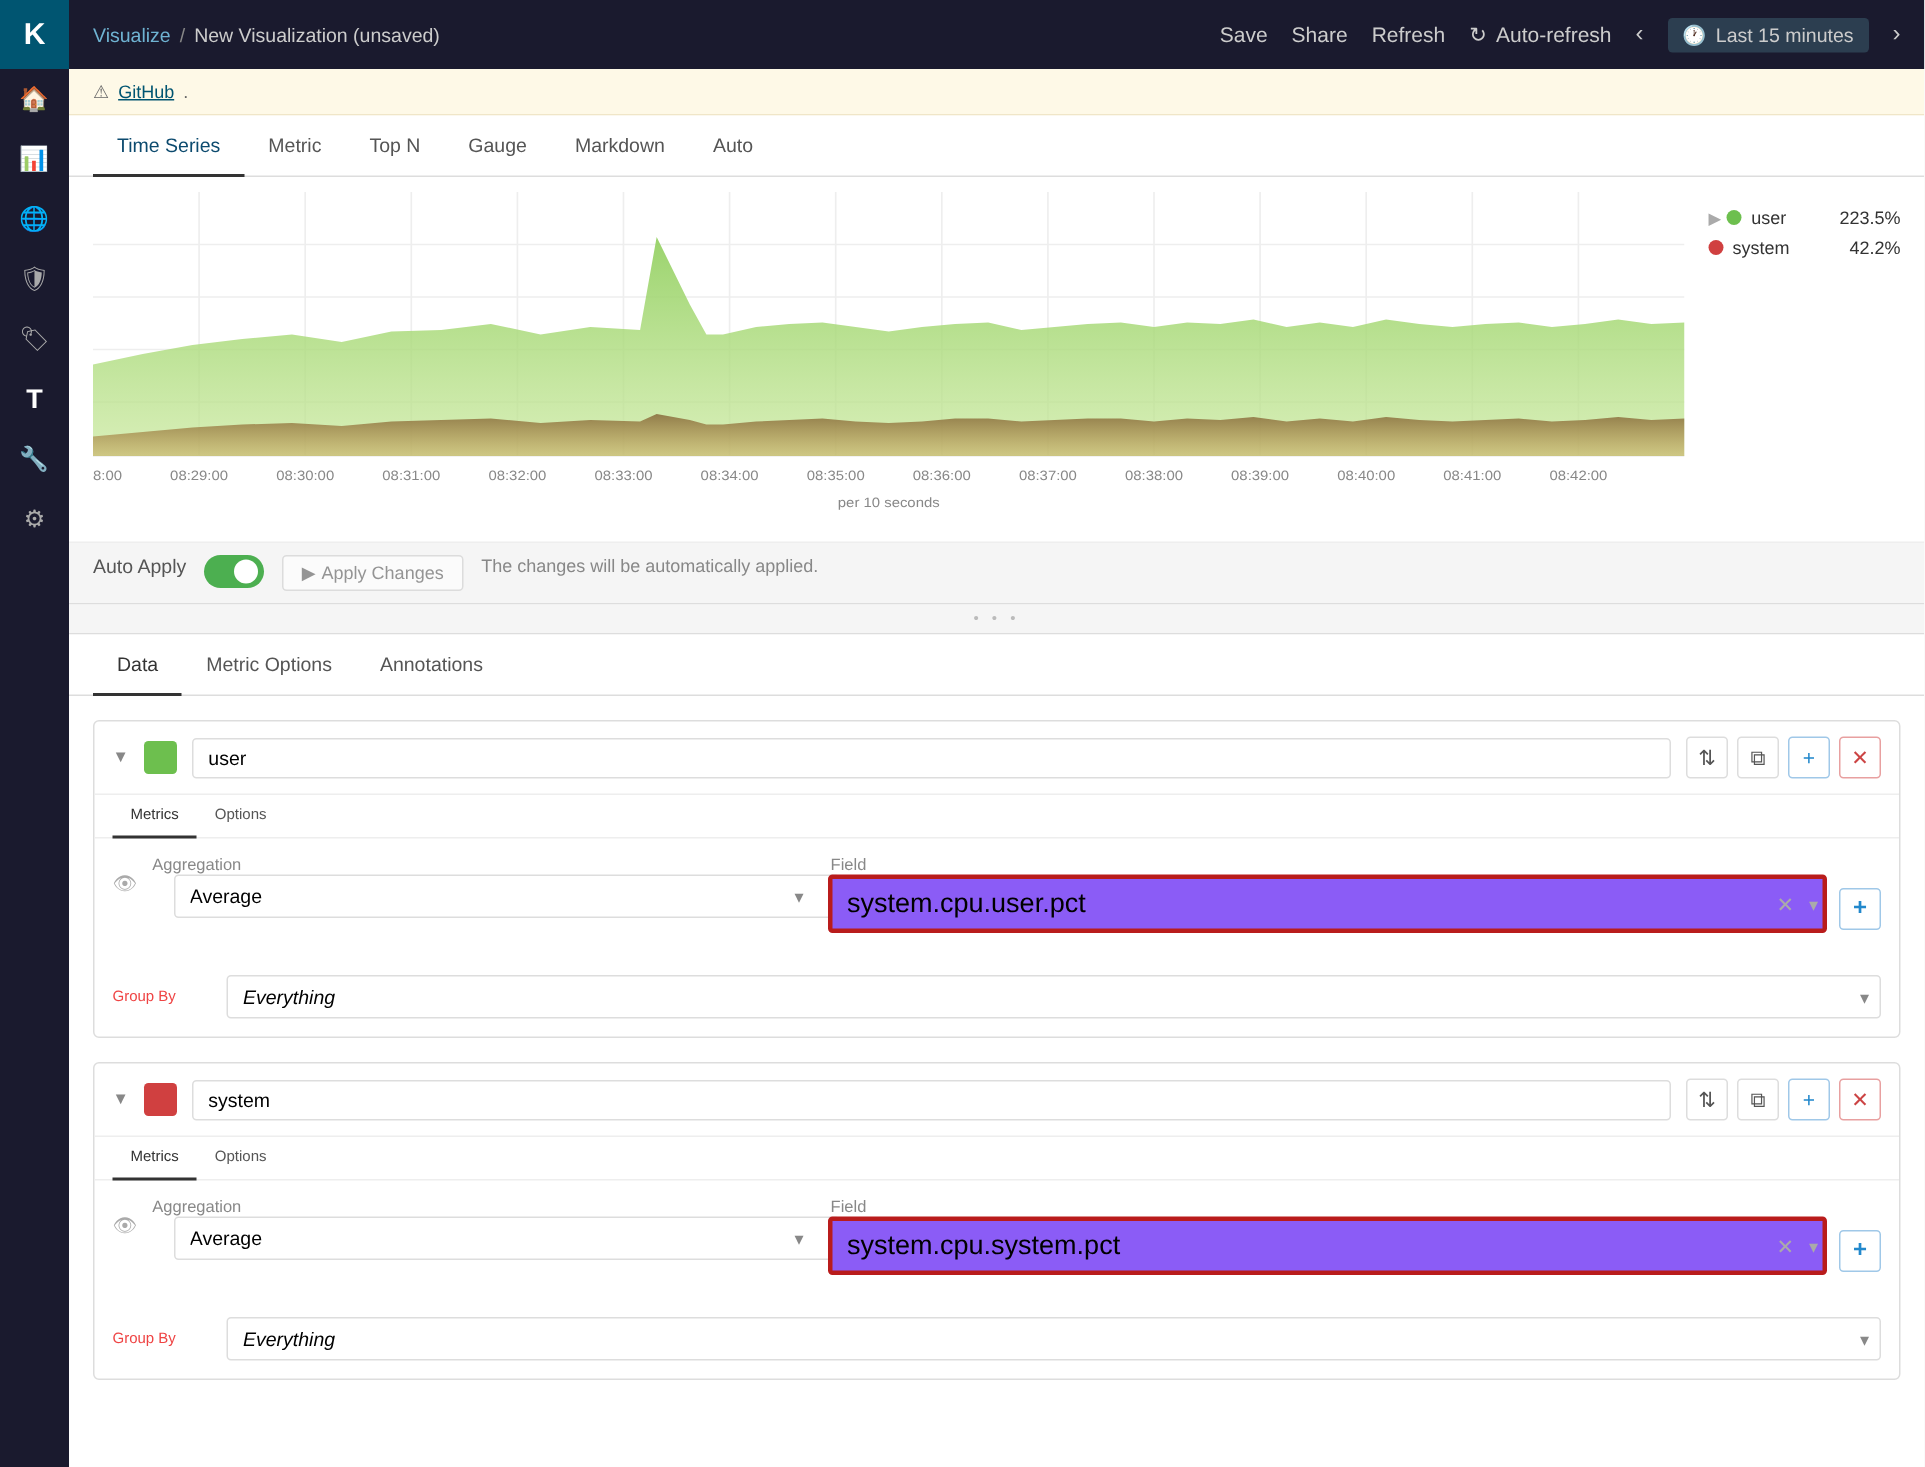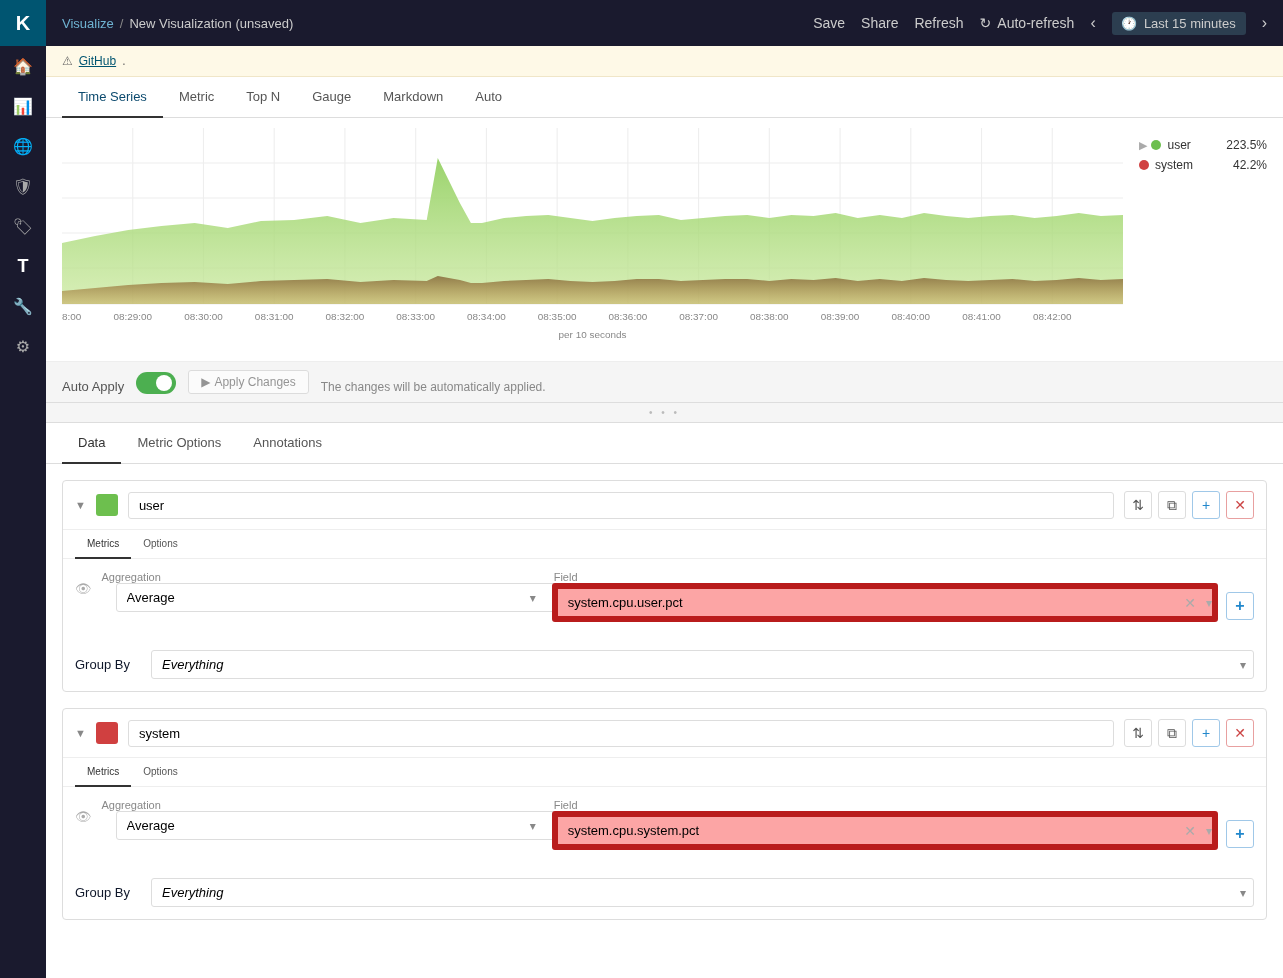--- a/index.html
+++ b/index.html
@@ -45,21 +45,21 @@
     .chart-main { flex: 1; }
     .chart-legend { width: 160px; padding: 10px 16px; flex-shrink: 0; }
     .legend-item { display: flex; align-items: center; justify-content: space-between; margin-bottom: 6px; font-size: 12px; }
     .legend-dot { width: 10px; height: 10px; border-radius: 50%; display: inline-block; margin-right: 6px; flex-shrink: 0; }
     .legend-label { display: flex; align-items: center; flex: 1; }
     .legend-value { color: #333; font-weight: 500; }
     .chart-legend-expand { color: #aaa; cursor: pointer; margin-right: 4px; font-size: 11px; }
     svg.chart { width: 100%; height: 220px; }
 
     
-    .auto-apply-bar { background: #f5f5f5; border-bottom: 1px solid #ddd; padding: 8px 16px; display: flex; align-items: flex-end; gap: 12px; flex-shrink: 0; }
+    .auto-apply-bar { background: #f5f5f5; border-bottom: 1px solid #ddd; padding: 8px 16px; display: flex; align-items: flex-start; gap: 12px; flex-shrink: 0; }
     .auto-apply-label { font-size: 13px; color: #555; }
     .toggle-switch { position: relative; display: inline-block; width: 40px; height: 22px; }
     .toggle-switch input { opacity: 0; width: 0; height: 0; }
     .toggle-slider { position: absolute; cursor: pointer; top: 0; left: 0; right: 0; bottom: 0; background-color: #4CAF50; border-radius: 22px; }
     .toggle-slider:before { position: absolute; content: ""; height: 16px; width: 16px; left: 20px; bottom: 3px; background-color: white; border-radius: 50%; }
     .apply-btn { background: white; border: 1px solid #ccc; padding: 4px 12px; border-radius: 3px; cursor: pointer; font-size: 12px; color: #555; display: flex; align-items: center; gap: 4px; }
     .apply-btn:disabled { opacity: 0.6; }
     .auto-apply-msg { font-size: 12px; color: #888; }
 
     
@@ -85,28 +85,28 @@
 
     
     .metrics-row { padding: 12px; }
     .metric-row { display: flex; align-items: flex-start; gap: 8px; margin-bottom: 8px; }
     .metric-eye { color: #aaa; font-size: 13px; padding-top: 10px; }
     .metric-label { font-size: 11px; color: #888; padding-left: 2px; }
     .metric-select { width: 100%; border: 1px solid #ddd; padding: 6px 10px; border-radius: 3px; font-size: 13px; background: white; appearance: none; cursor: pointer; margin-left: 16px; }
     .metric-select-wrap { position: relative; flex: 1; }
     .metric-select-wrap::after { content: '▾'; position: absolute; right: 8px; top: 50%; transform: translateY(-50%); color: #888; pointer-events: none; font-size: 12px; }
     .field-input-wrap { position: relative; flex: 1; }
-    .field-input { width: 100%; border: 6px solid #b91c1c; padding: 6px 30px 6px 10px; border-radius: 3px; font-size: 13px; background: #fca5a5; }
+    .field-input { width: 100%; border: 3px solid #b91c1c; padding: 6px 30px 6px 10px; border-radius: 3px; font-size: 18px; background: #8b5cf6; }
     .field-clear { position: absolute; right: 22px; top: 50%; transform: translateY(-50%); color: #aaa; cursor: pointer; font-size: 14px; }
     .field-arrow { position: absolute; right: 6px; top: 50%; transform: translateY(-50%); color: #aaa; font-size: 12px; }
     .add-metric-btn { width: 28px; height: 28px; border: 1px solid #a0c8e8; background: white; border-radius: 3px; cursor: pointer; display: flex; align-items: center; justify-content: center; color: #2288cc; font-size: 16px; font-weight: bold; align-self: flex-end; margin-bottom: 2px; }
 
     
     .group-by-row { padding: 8px 12px 12px; display: flex; align-items: center; gap: 12px; }
-    .group-by-label { font-size: 13px; color: #0f172a; white-space: nowrap; min-width: 64px; }
+    .group-by-label { font-size: 10px; color: #ef4444; white-space: nowrap; min-width: 64px; }
     .group-by-select-wrap { position: relative; flex: 1; }
     .group-by-select { width: 100%; border: 1px solid #ddd; padding: 6px 24px 6px 10px; border-radius: 3px; font-size: 13px; background: white; appearance: none; cursor: pointer; font-style: italic; }
     .group-by-select-wrap::after { content: '▾'; position: absolute; right: 8px; top: 50%; transform: translateY(-50%); color: #888; pointer-events: none; font-size: 12px; }
 
     .agg-field-row { display: flex; gap: 8px; align-items: flex-start; }
     .agg-col { flex: 1; }
     .field-col { flex: 1.5; }
   </style>
 </head>
 <body>

